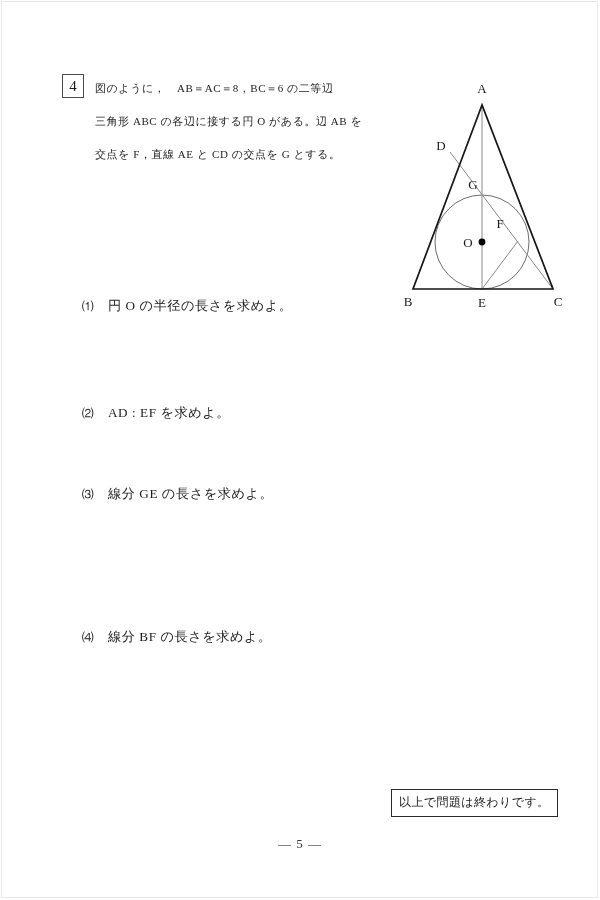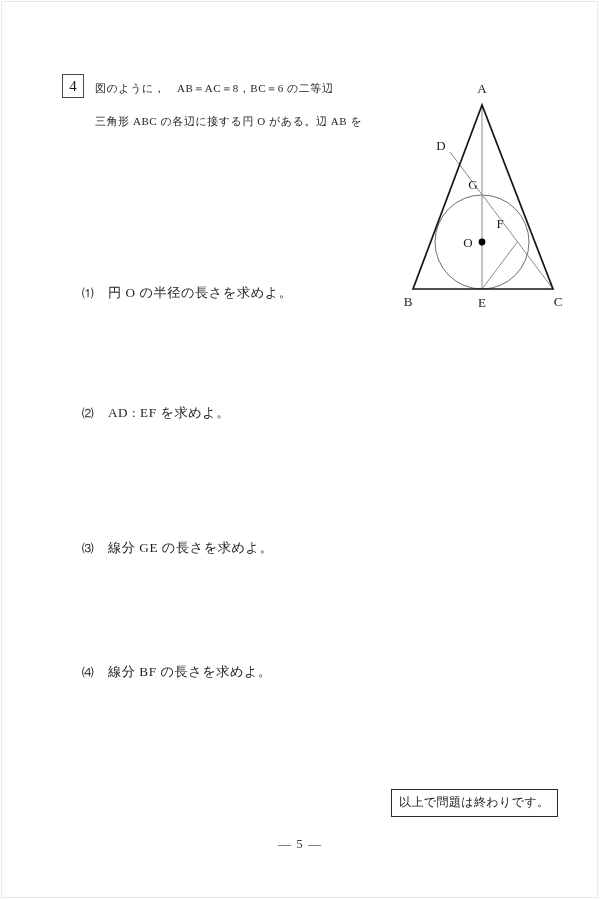--- a/index.html
+++ b/index.html
@@ -130,20 +130,21 @@
 
 <div id="page">
 
   <div id="page-frame"></div>
 
   <div id="prob-number-box">4</div>
 
   <div id="stem">
     <div class="stem-line">図のように，　AB＝AC＝8，BC＝6 の二等辺</div>
     <div class="stem-line">三角形 ABC の各辺に接する円 O がある。辺 AB を</div>
+    <div class="stem-line">交点を F，直線 AE と CD の交点を G とする。</div>
   </div>
 
   <div id="figure">
     <svg width="176" height="245" viewBox="0 0 176 245" xmlns="http://www.w3.org/2000/svg">
 
       <circle cx="84" cy="172" r="47" fill="none" stroke="#6e6e6e" stroke-width="1"></circle>
 
       <line x1="84" y1="35" x2="84" y2="219" stroke="#8a8a8a" stroke-width="1"></line>
 
       <line x1="155" y1="219" x2="52" y2="82" stroke="#8a8a8a" stroke-width="1"></line>
@@ -165,33 +166,33 @@
       <text x="84" y="237" font-family="Liberation Serif, DejaVu Serif, serif" font-size="13" text-anchor="middle" fill="#1a1a1a">E</text>
 
       <text x="102" y="158" font-family="Liberation Serif, DejaVu Serif, serif" font-size="13" text-anchor="middle" fill="#1a1a1a">F</text>
 
       <text x="75" y="119" font-family="Liberation Serif, DejaVu Serif, serif" font-size="13" text-anchor="middle" fill="#1a1a1a">G</text>
 
       <text x="70" y="177" font-family="Liberation Serif, DejaVu Serif, serif" font-size="13" text-anchor="middle" fill="#1a1a1a">O</text>
     </svg>
   </div>
 
-  <div class="subq" style="top:284px;">
+  <div class="subq" style="top:297px;">
     <span class="num">⑴</span><span class="txt">円 O の半径の長さを求めよ。</span>
   </div>
 
   <div class="subq" style="top:404px;">
     <span class="num">⑵</span><span class="txt">AD : EF を求めよ。</span>
   </div>
 
-  <div class="subq" style="top:539px;">
+  <div class="subq" style="top:485px;">
     <span class="num">⑶</span><span class="txt">線分 GE の長さを求めよ。</span>
   </div>
 
-  <div class="subq" style="top:663px;">
+  <div class="subq" style="top:628px;">
     <span class="num">⑷</span><span class="txt">線分 BF の長さを求めよ。</span>
   </div>
 
   <div id="end-box">以上で問題は終わりです。</div>
 
   <div id="page-num">— 5 —</div>
 
 </div>
 
 </body></html>

